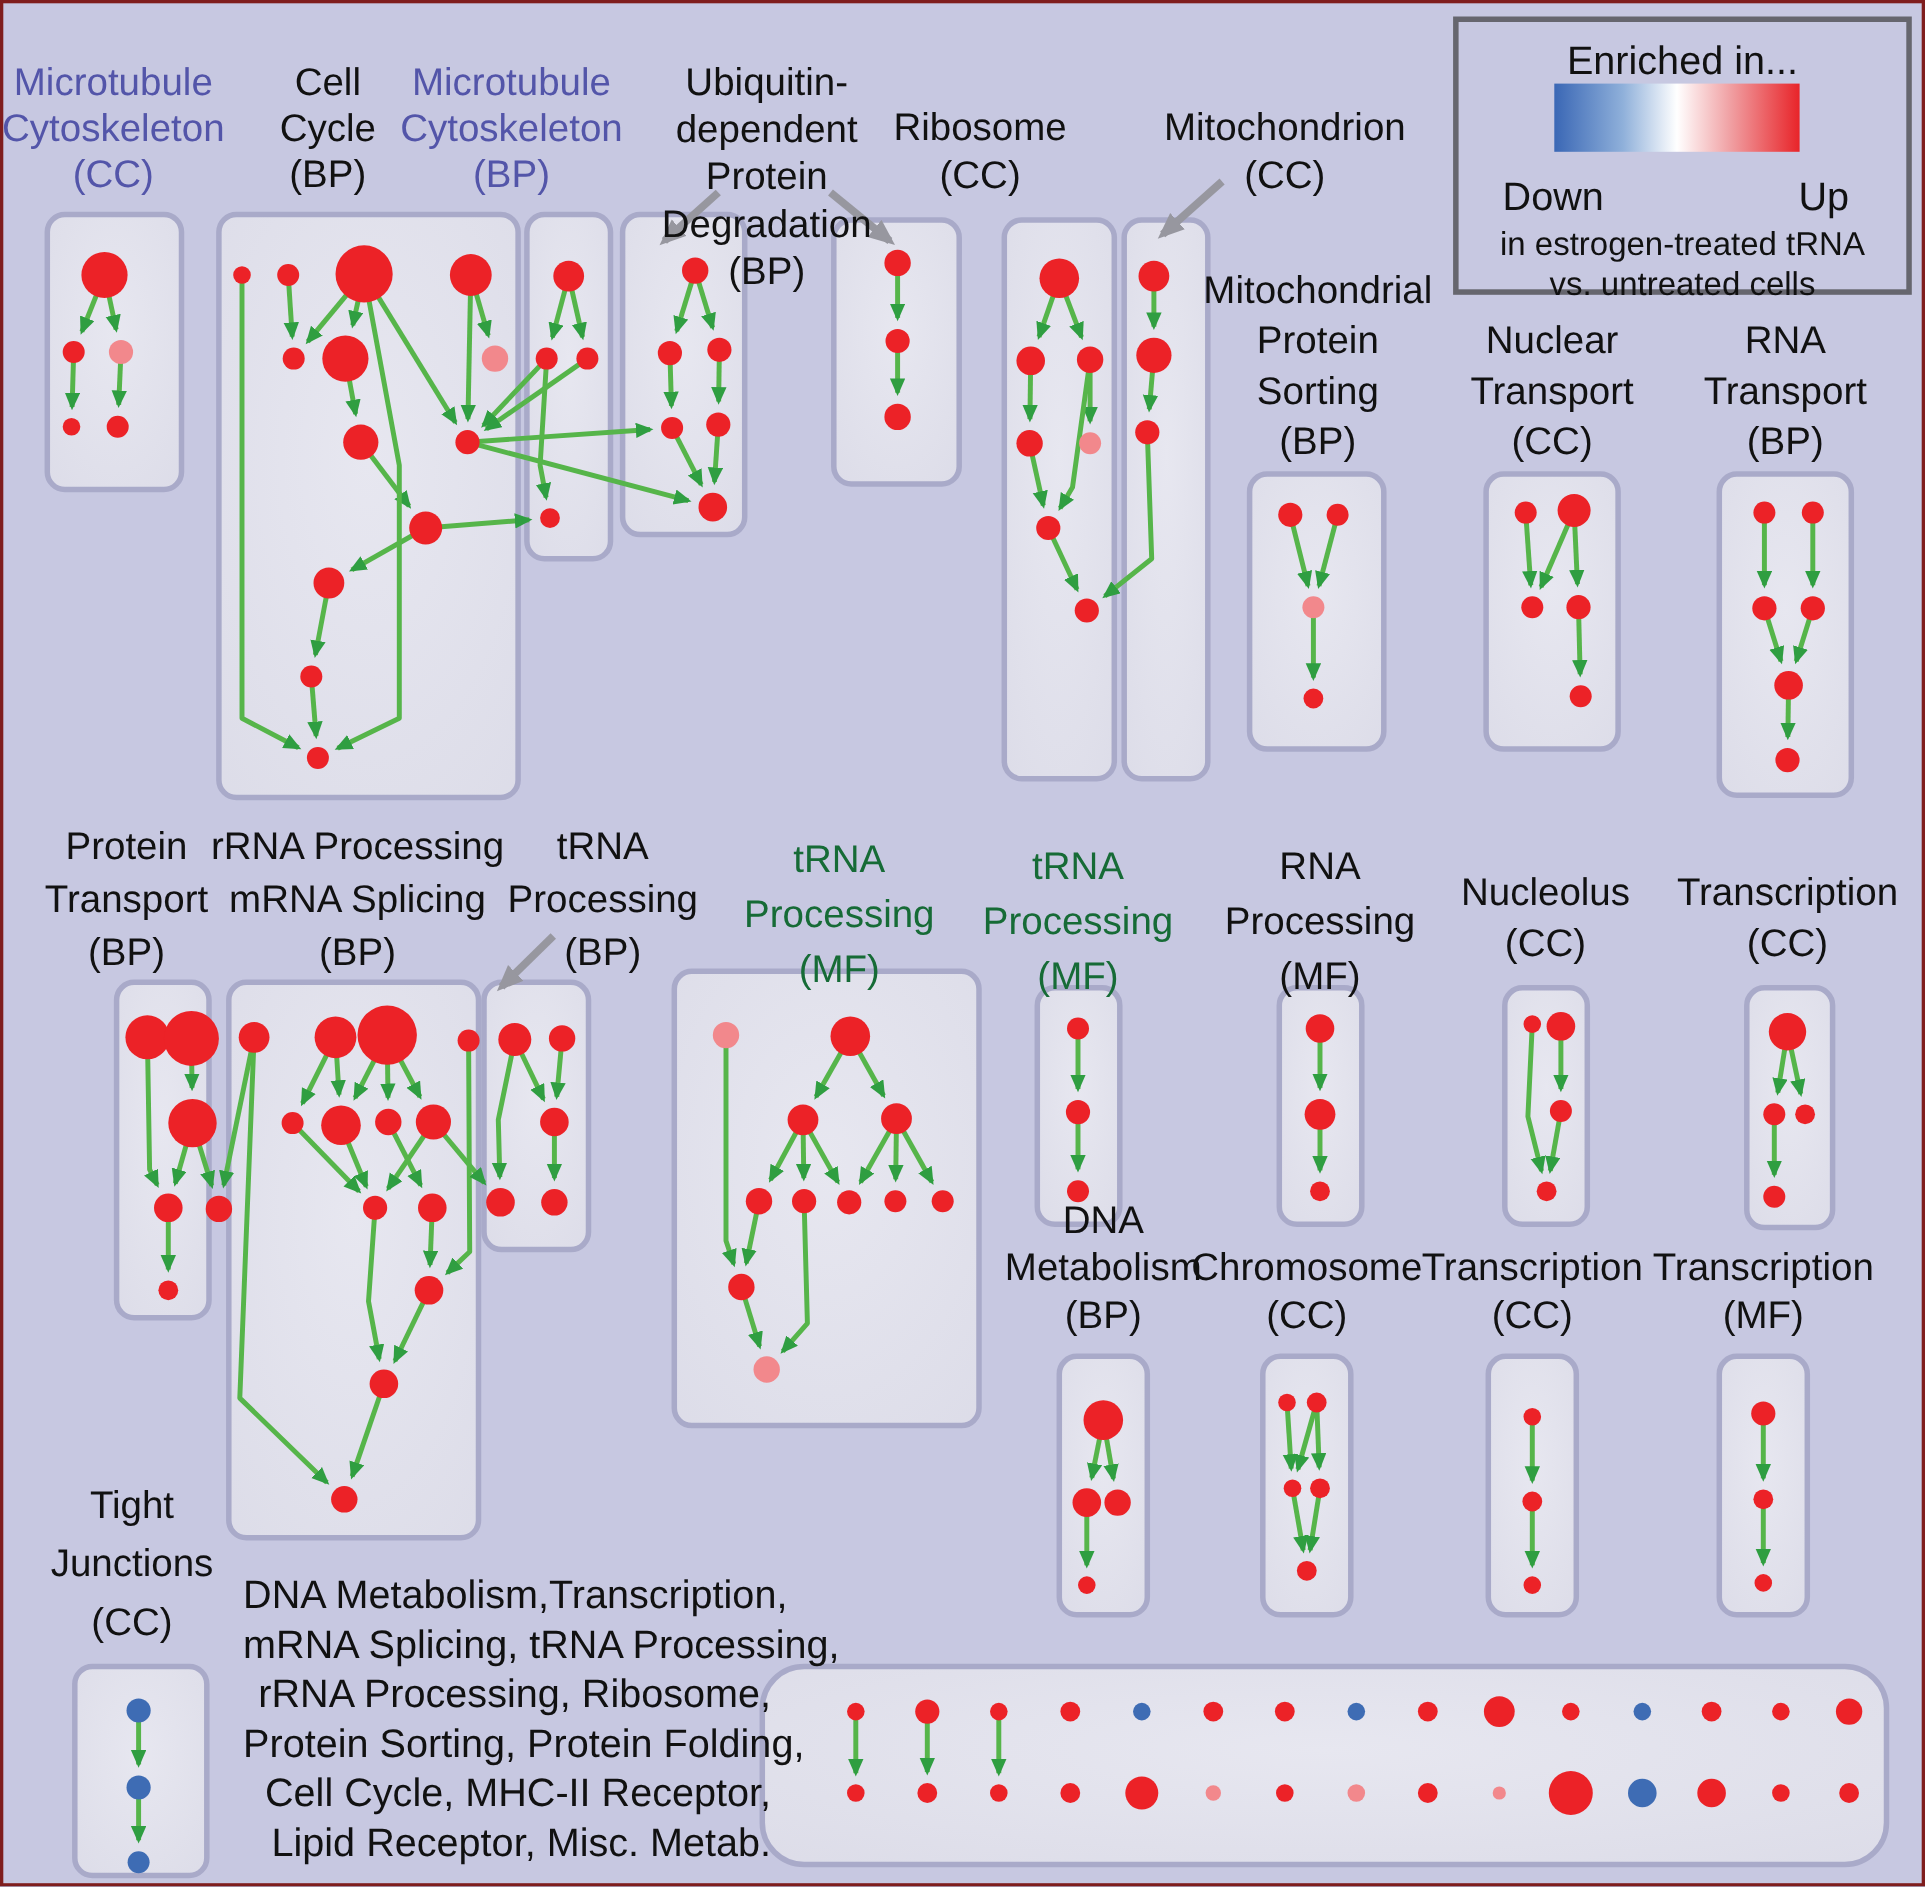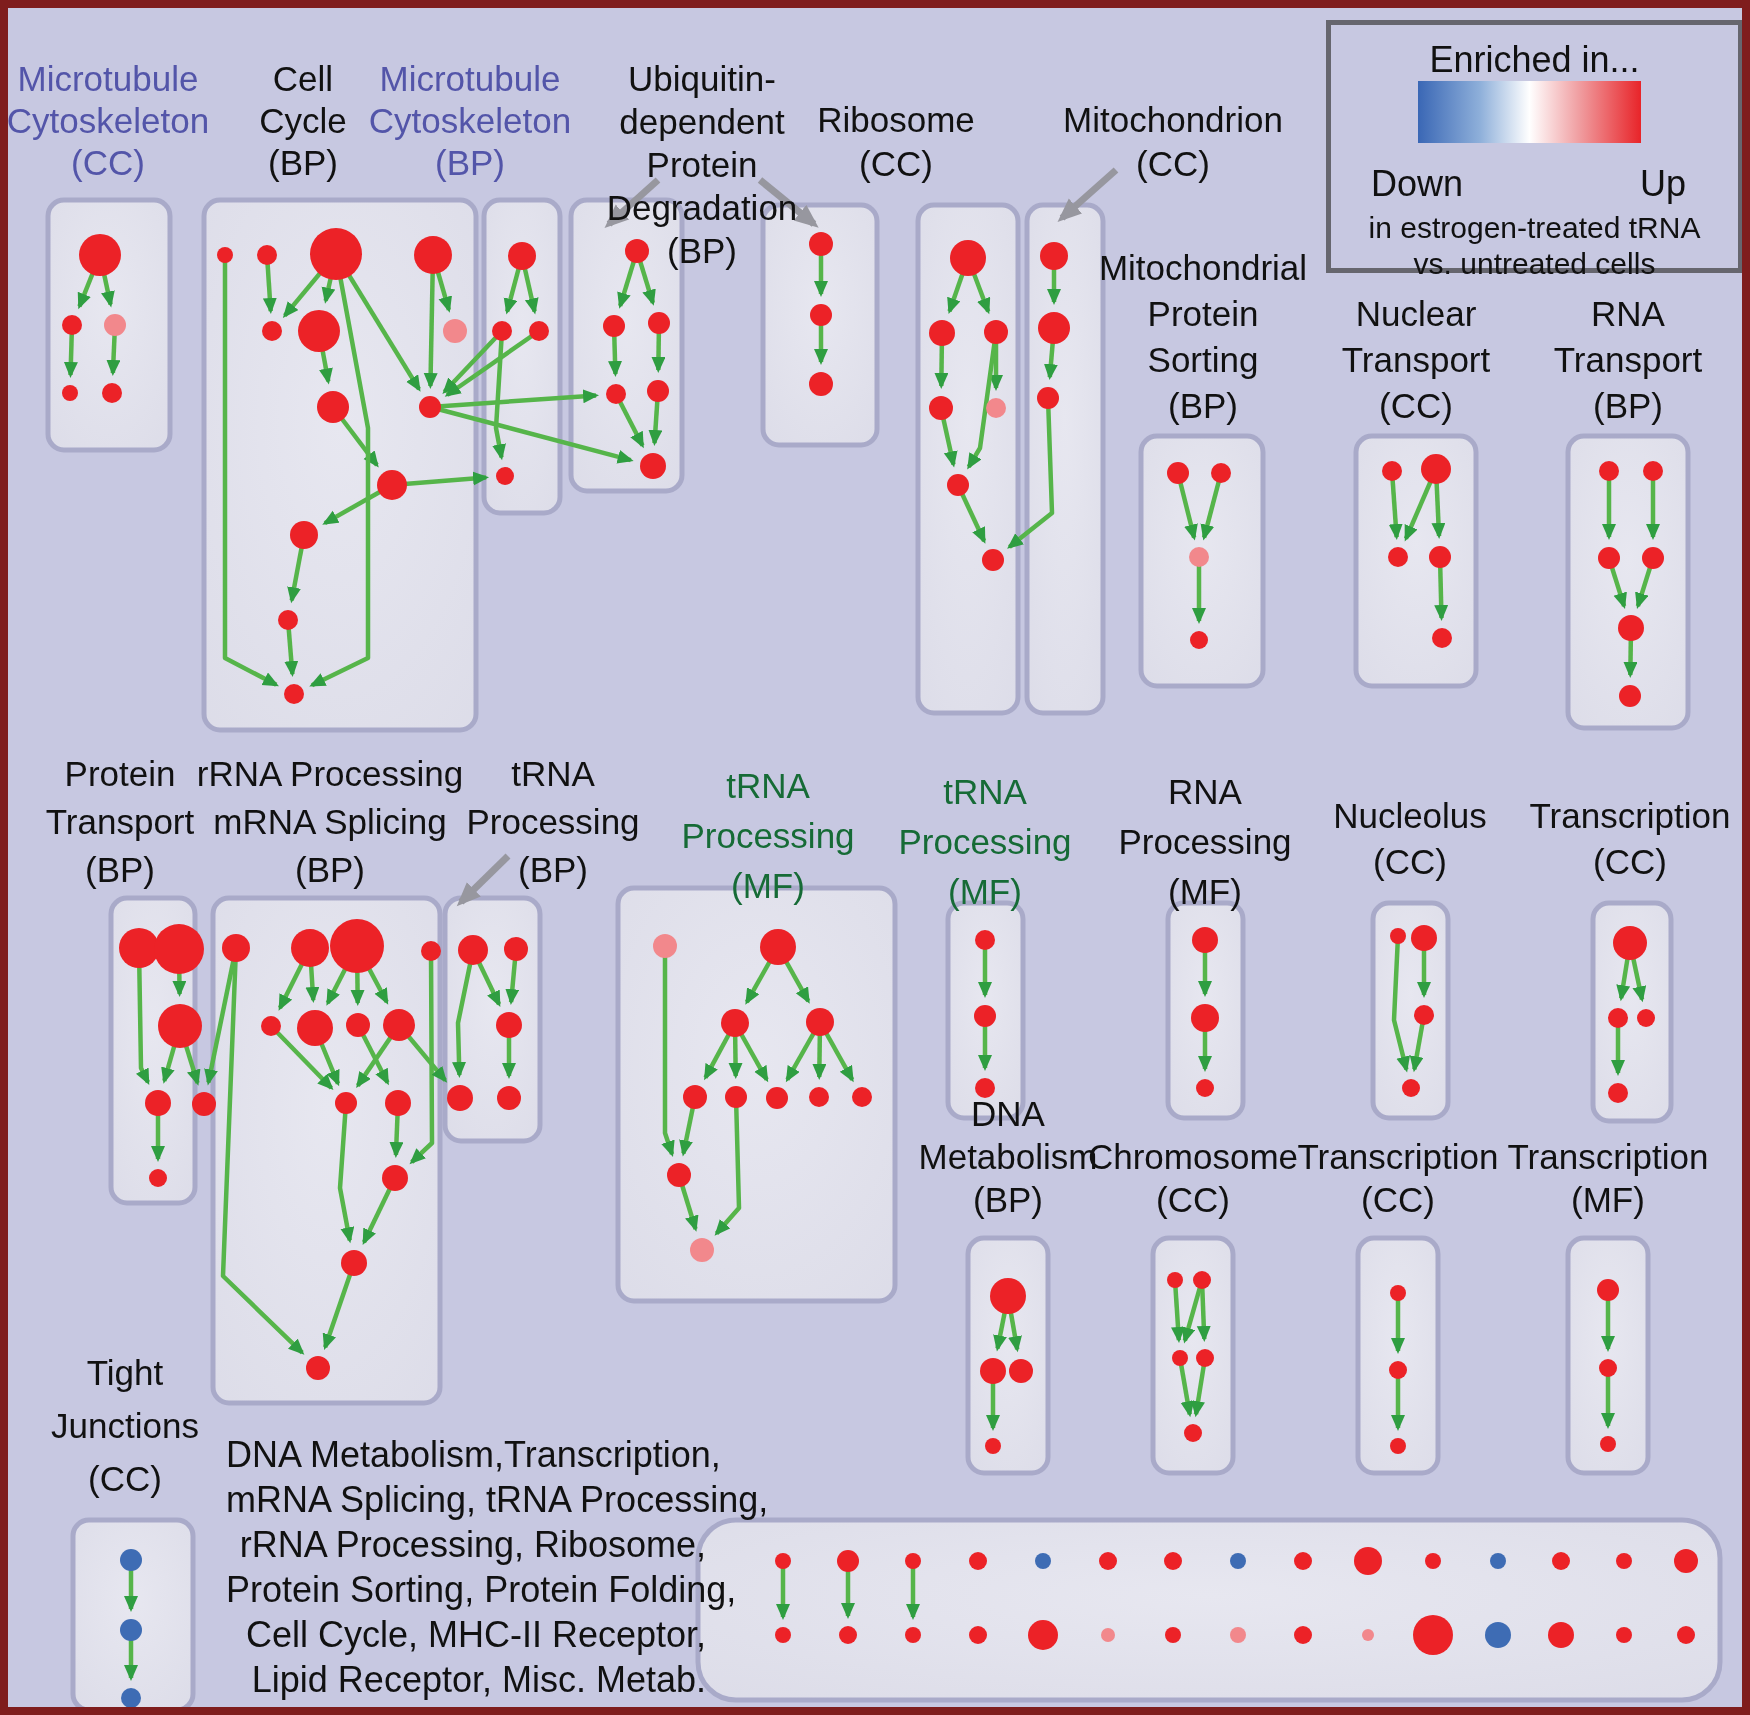--- a/index.html
+++ b/index.html
@@ -1,20 +1,20 @@
 <!DOCTYPE html>
 <html><head>
 <meta charset="utf-8">
 <style>
   html,body{margin:0;padding:0;background:#9a9bb5;}
   #canvas{
     position:relative;
     width:1750px;height:1715px;
     background:#c7c8e1;
-    border:8px solid #7f1d1d;
+    border:3px solid #7f1d1d;
     box-sizing:border-box;
     font-family:"Liberation Sans", sans-serif;
     overflow:hidden;
   }
   #diagram{position:absolute;left:0;top:0;}
   .overlay{position:absolute;color:#111;text-align:right;}
   
   .legend{
     left:1318px;top:12px;width:417px;height:253px;
     border:5px solid #66666e;

